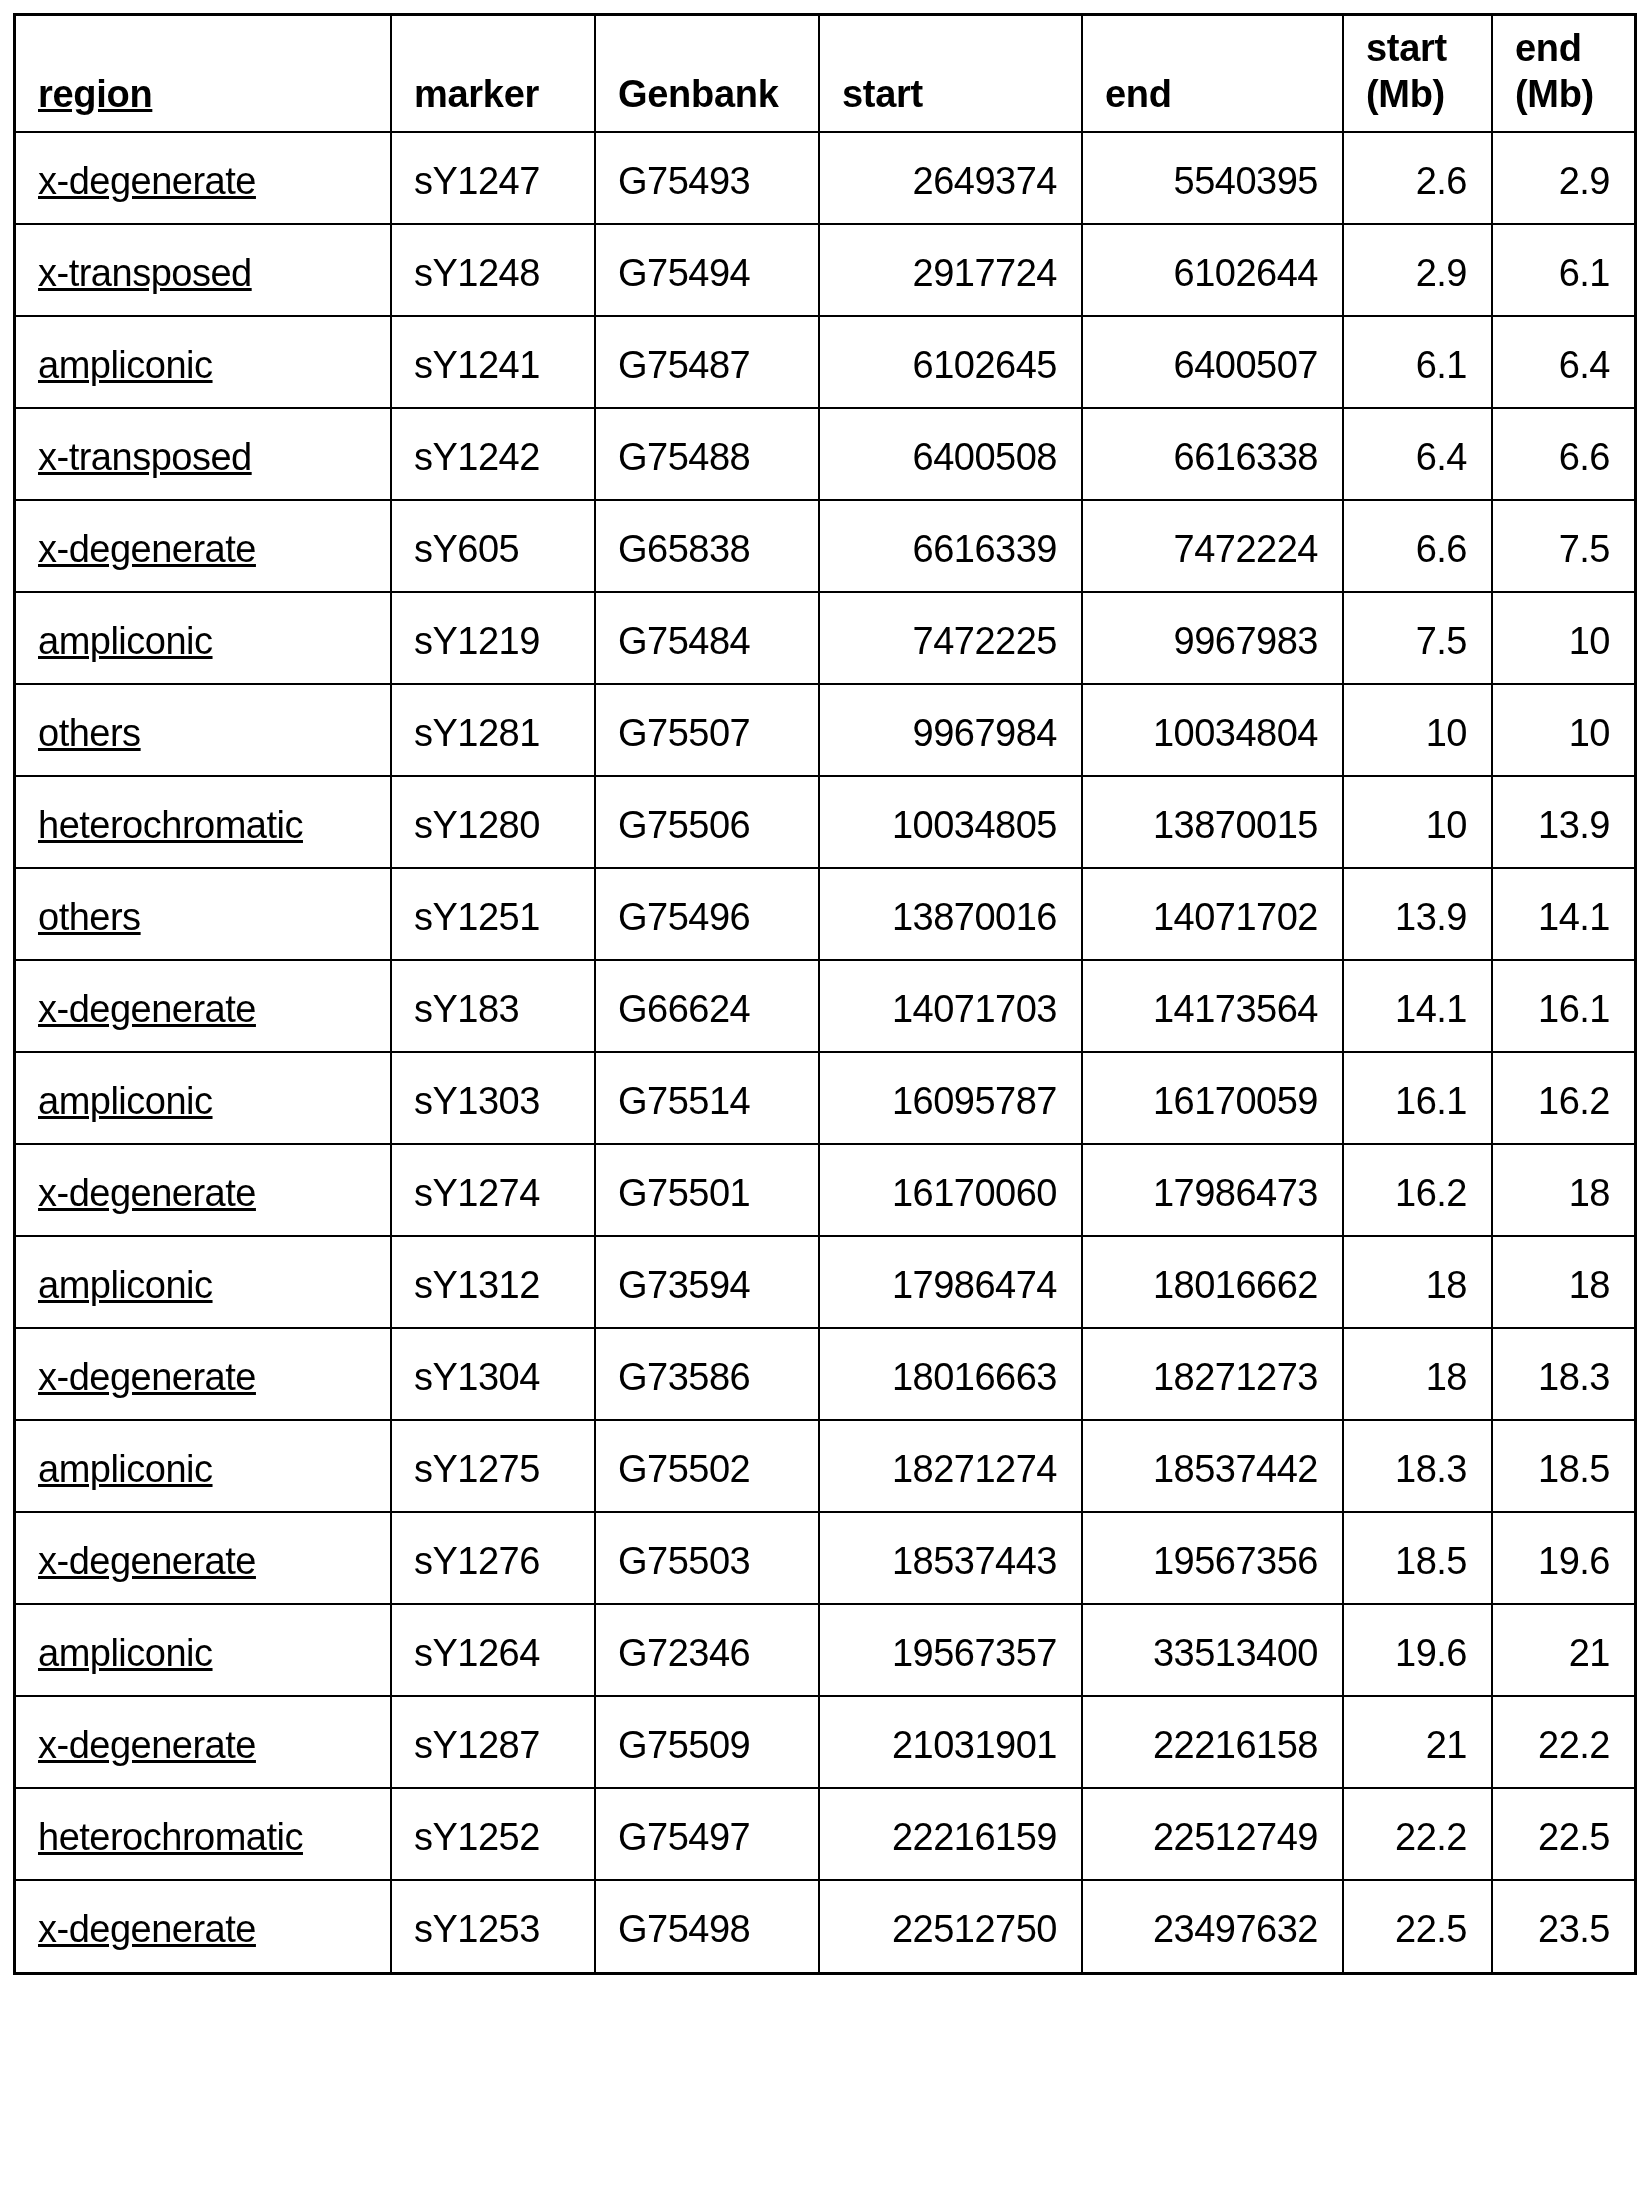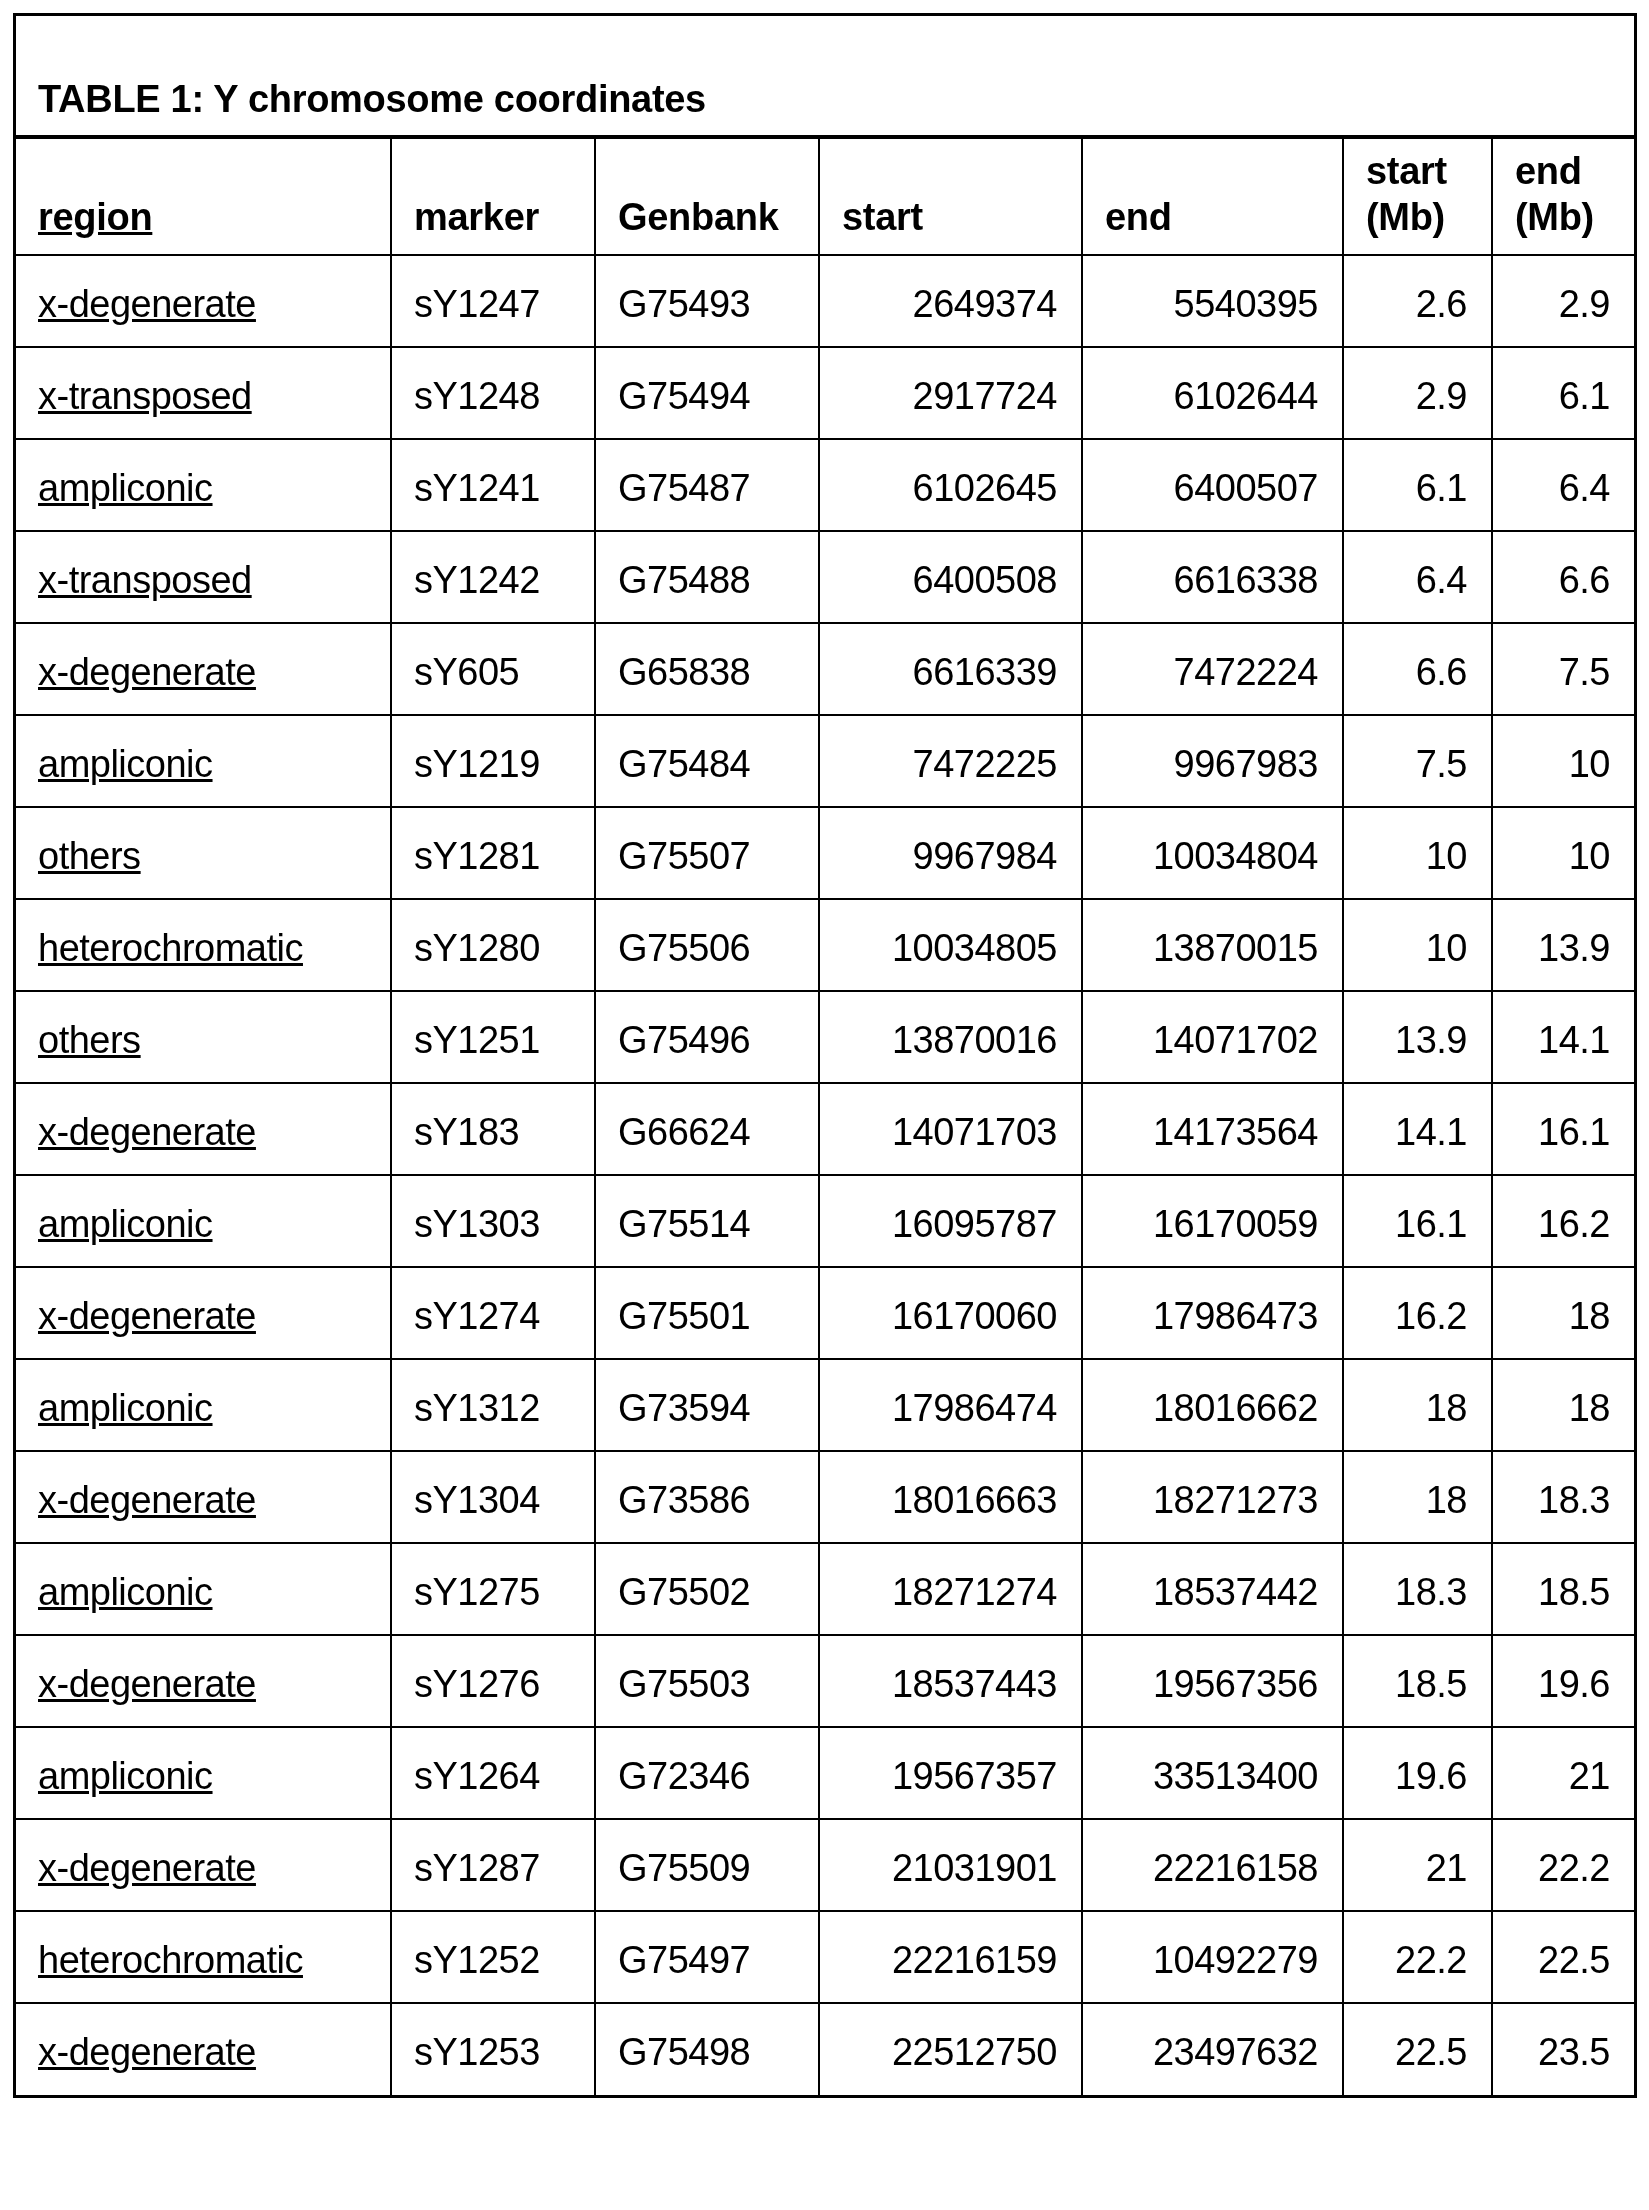--- a/index.html
+++ b/index.html
@@ -76,21 +76,20 @@
   td.num {
     text-align: right;
     padding-right: 24px;
   }
   td.txt { text-align: left; }
 </style>
 </head>
 <body>
 
 <div class="table-wrap">
-  <div class="title-row">TABLE 1: Y chromosome coordinates</div>
   <table>
     <colgroup>
       <col class="c-region">
         <col class="c-marker">
         <col class="c-genbank">
         <col class="c-start">
         <col class="c-end">
         <col class="c-startmb">
         <col class="c-endmb">
     </colgroup>
@@ -285,21 +284,21 @@
     <td class="num">22216158</td>
     <td class="num">21</td>
     <td class="num">22.2</td>
   </tr>
 
   <tr>
     <td class="txt">heterochromatic</td>
     <td class="txt">sY1252</td>
     <td class="txt">G75497</td>
     <td class="num">22216159</td>
-    <td class="num">10492279</td>
+    <td class="num">22512749</td>
     <td class="num">22.2</td>
     <td class="num">22.5</td>
   </tr>
 
   <tr>
     <td class="txt">x-degenerate</td>
     <td class="txt">sY1253</td>
     <td class="txt">G75498</td>
     <td class="num">22512750</td>
     <td class="num">23497632</td>

